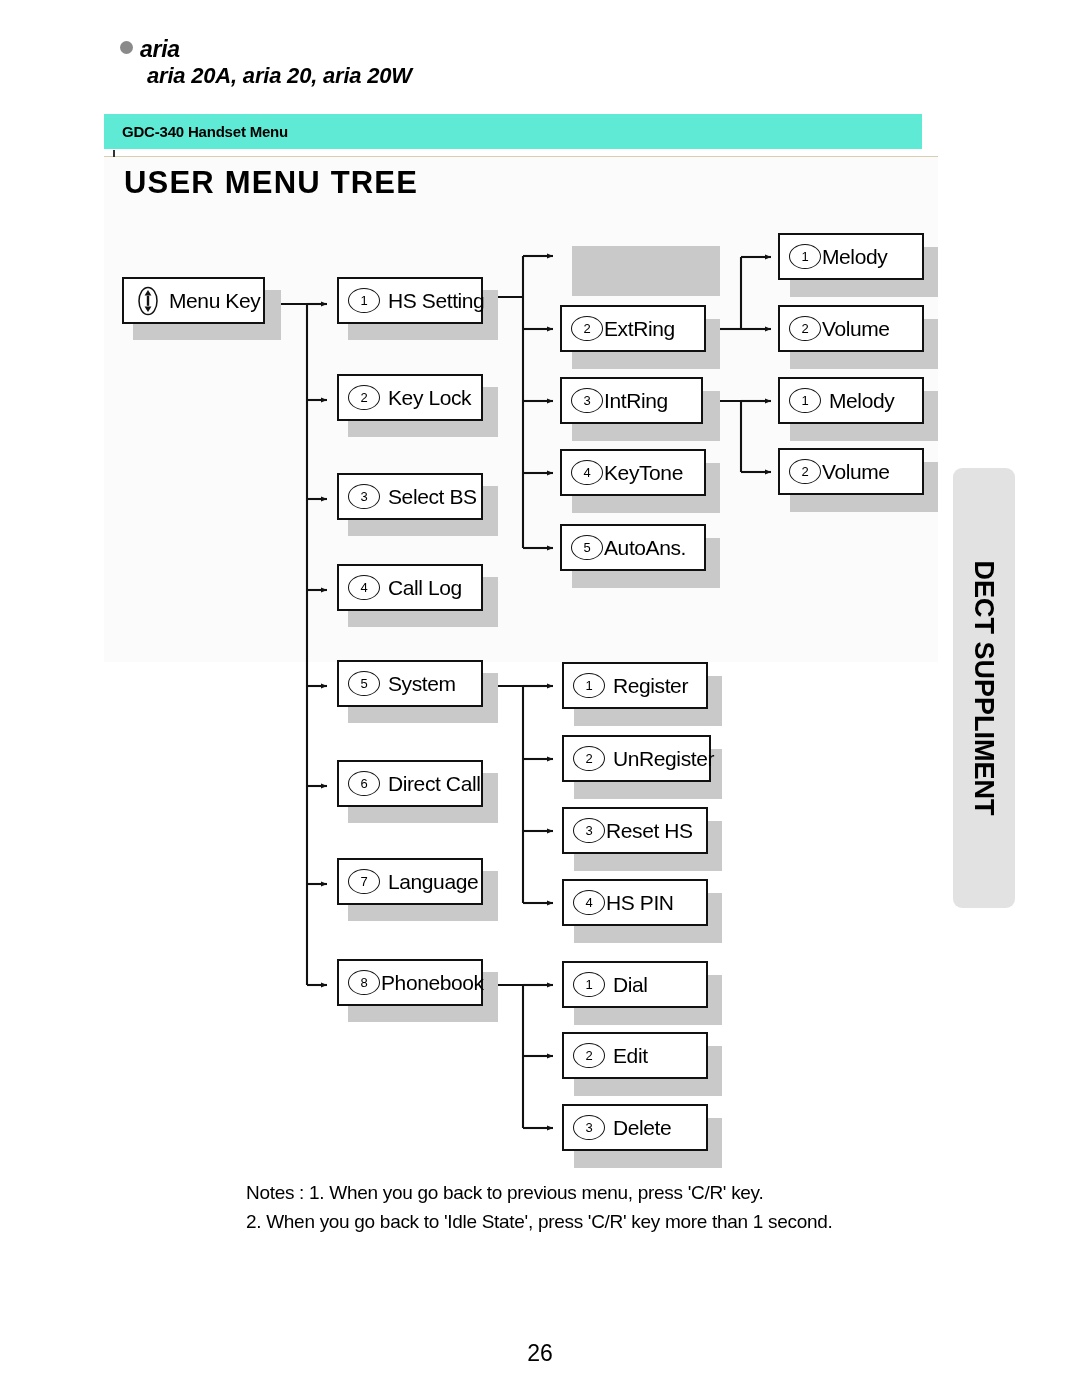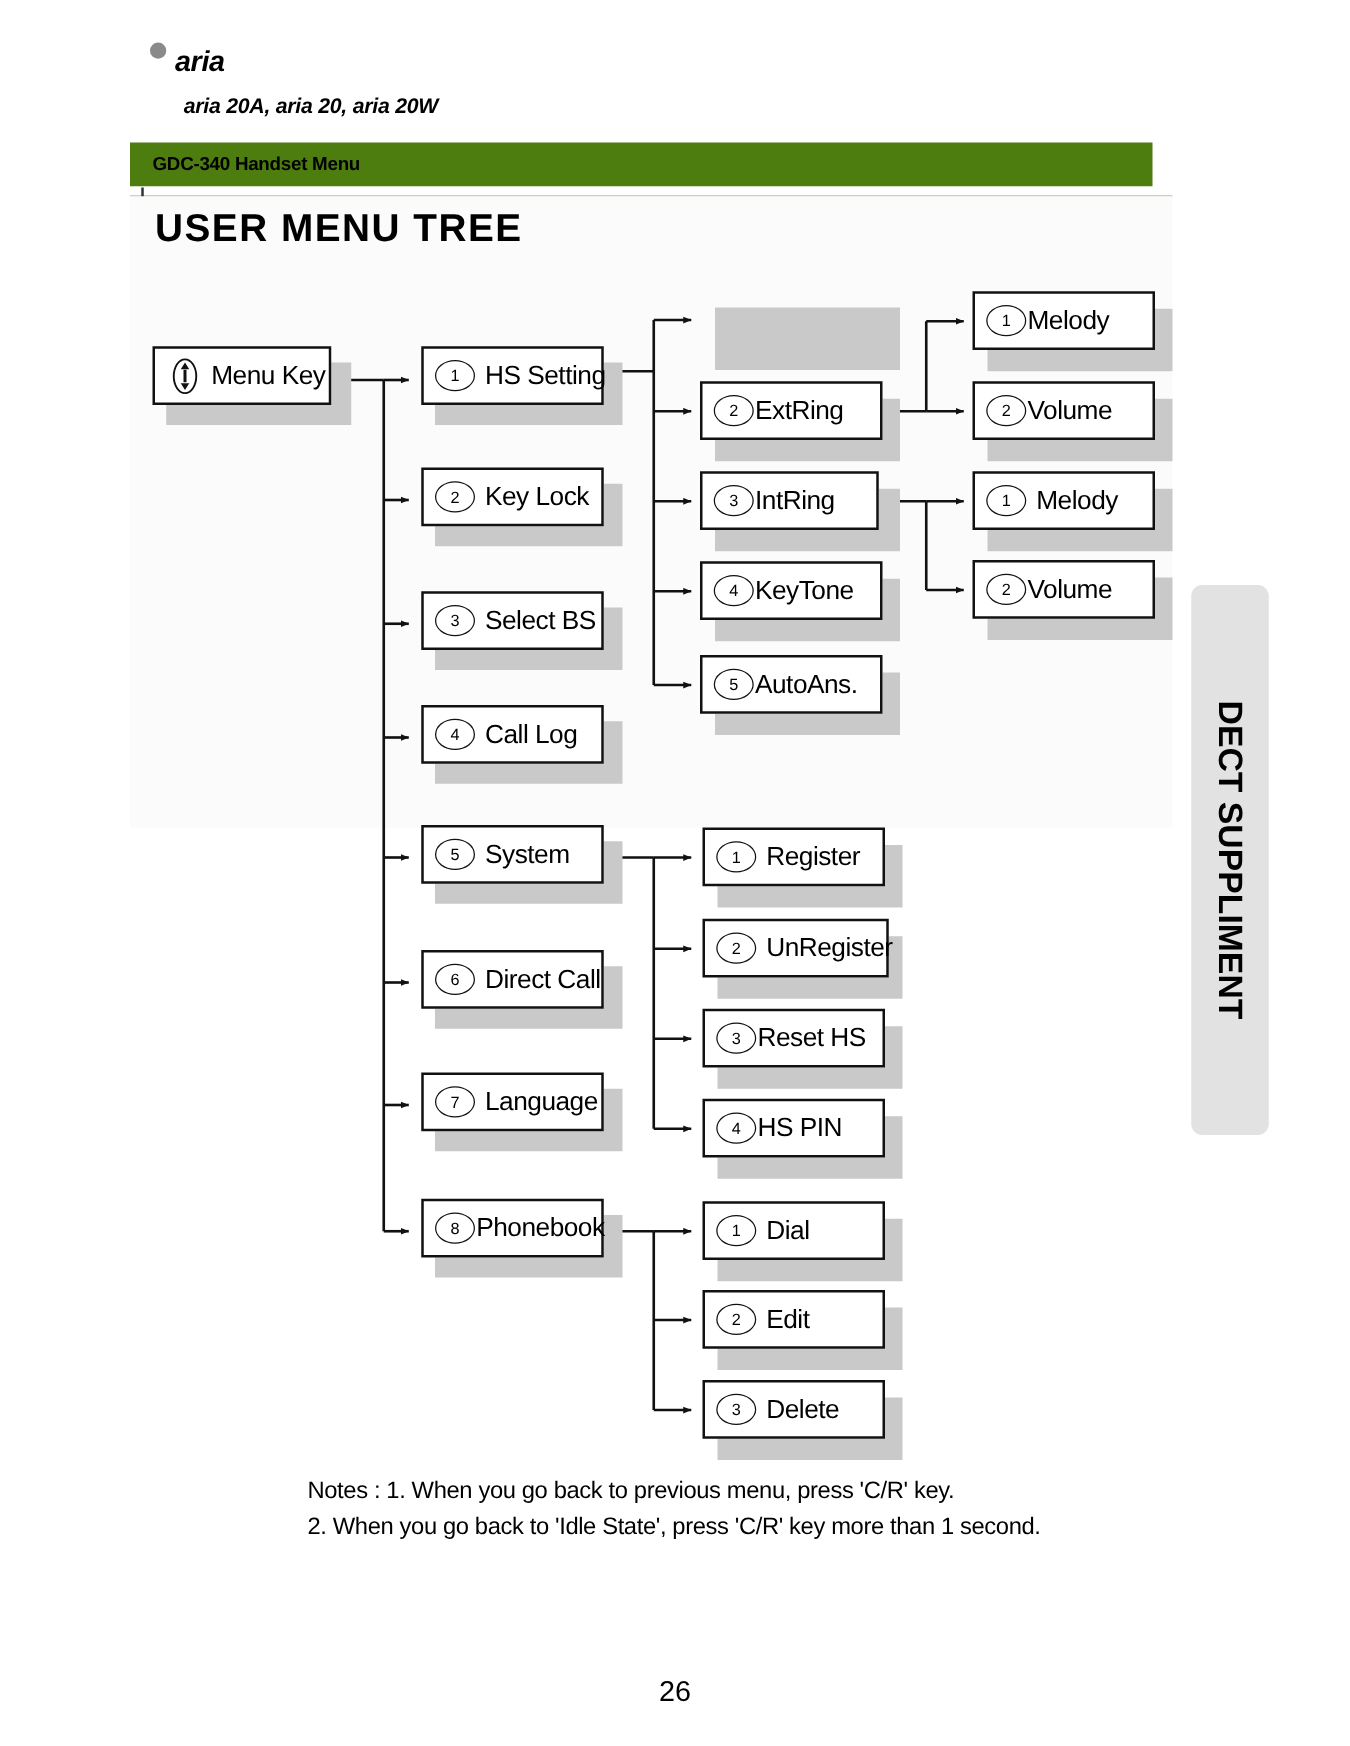--- a/index.html
+++ b/index.html
@@ -3,39 +3,39 @@
 <meta charset="utf-8">
 <style>
   html,body{margin:0;padding:0;background:#fff;}
   body{
     width:1080px;height:1397px;position:relative;overflow:hidden;
     font-family:"Liberation Sans", sans-serif;color:#000;
   }
 
   
   #doc-header{position:absolute;left:120px;top:36px;width:840px;}
-  .hdr-line1{display:flex;align-items:flex-start;gap:7px;white-space:nowrap;}
+  .hdr-line1{display:flex;align-items:center;gap:7px;white-space:nowrap;}
   .hdr-bullet{
     width:13px;height:13px;border-radius:50%;
     background:#8a8a8a;display:inline-block;flex:0 0 auto;
     position:relative;top:-2px;
   }
   .hdr-aria{
     font-style:italic;font-weight:bold;font-size:23px;letter-spacing:-0.3px;
   }
   .hdr-rest{font-weight:bold;font-size:17px;letter-spacing:-0.2px;}
   .hdr-line2{
-    margin-top:12px;margin-left:27px;
-    font-style:italic;font-weight:bold;font-size:17px;letter-spacing:-0.2px;
+    margin-top:0;margin-left:27px;
+    font-style:italic;font-weight:bold;font-size:22px;letter-spacing:-0.2px;
   }
 
   
   #section-band{
     position:absolute;left:104px;top:114px;width:818px;height:35px;
-    background:#4d7c0f;
+    background:#5eead4;
   }
   #section-band-label{
     position:absolute;left:18px;top:9px;
     font-size:15px;font-weight:bold;letter-spacing:-0.2px;
   }
   #band-rule{
     position:absolute;left:104px;top:156px;width:834px;height:2px;
     background:#d8cfb0;
   }
   #band-tick{

